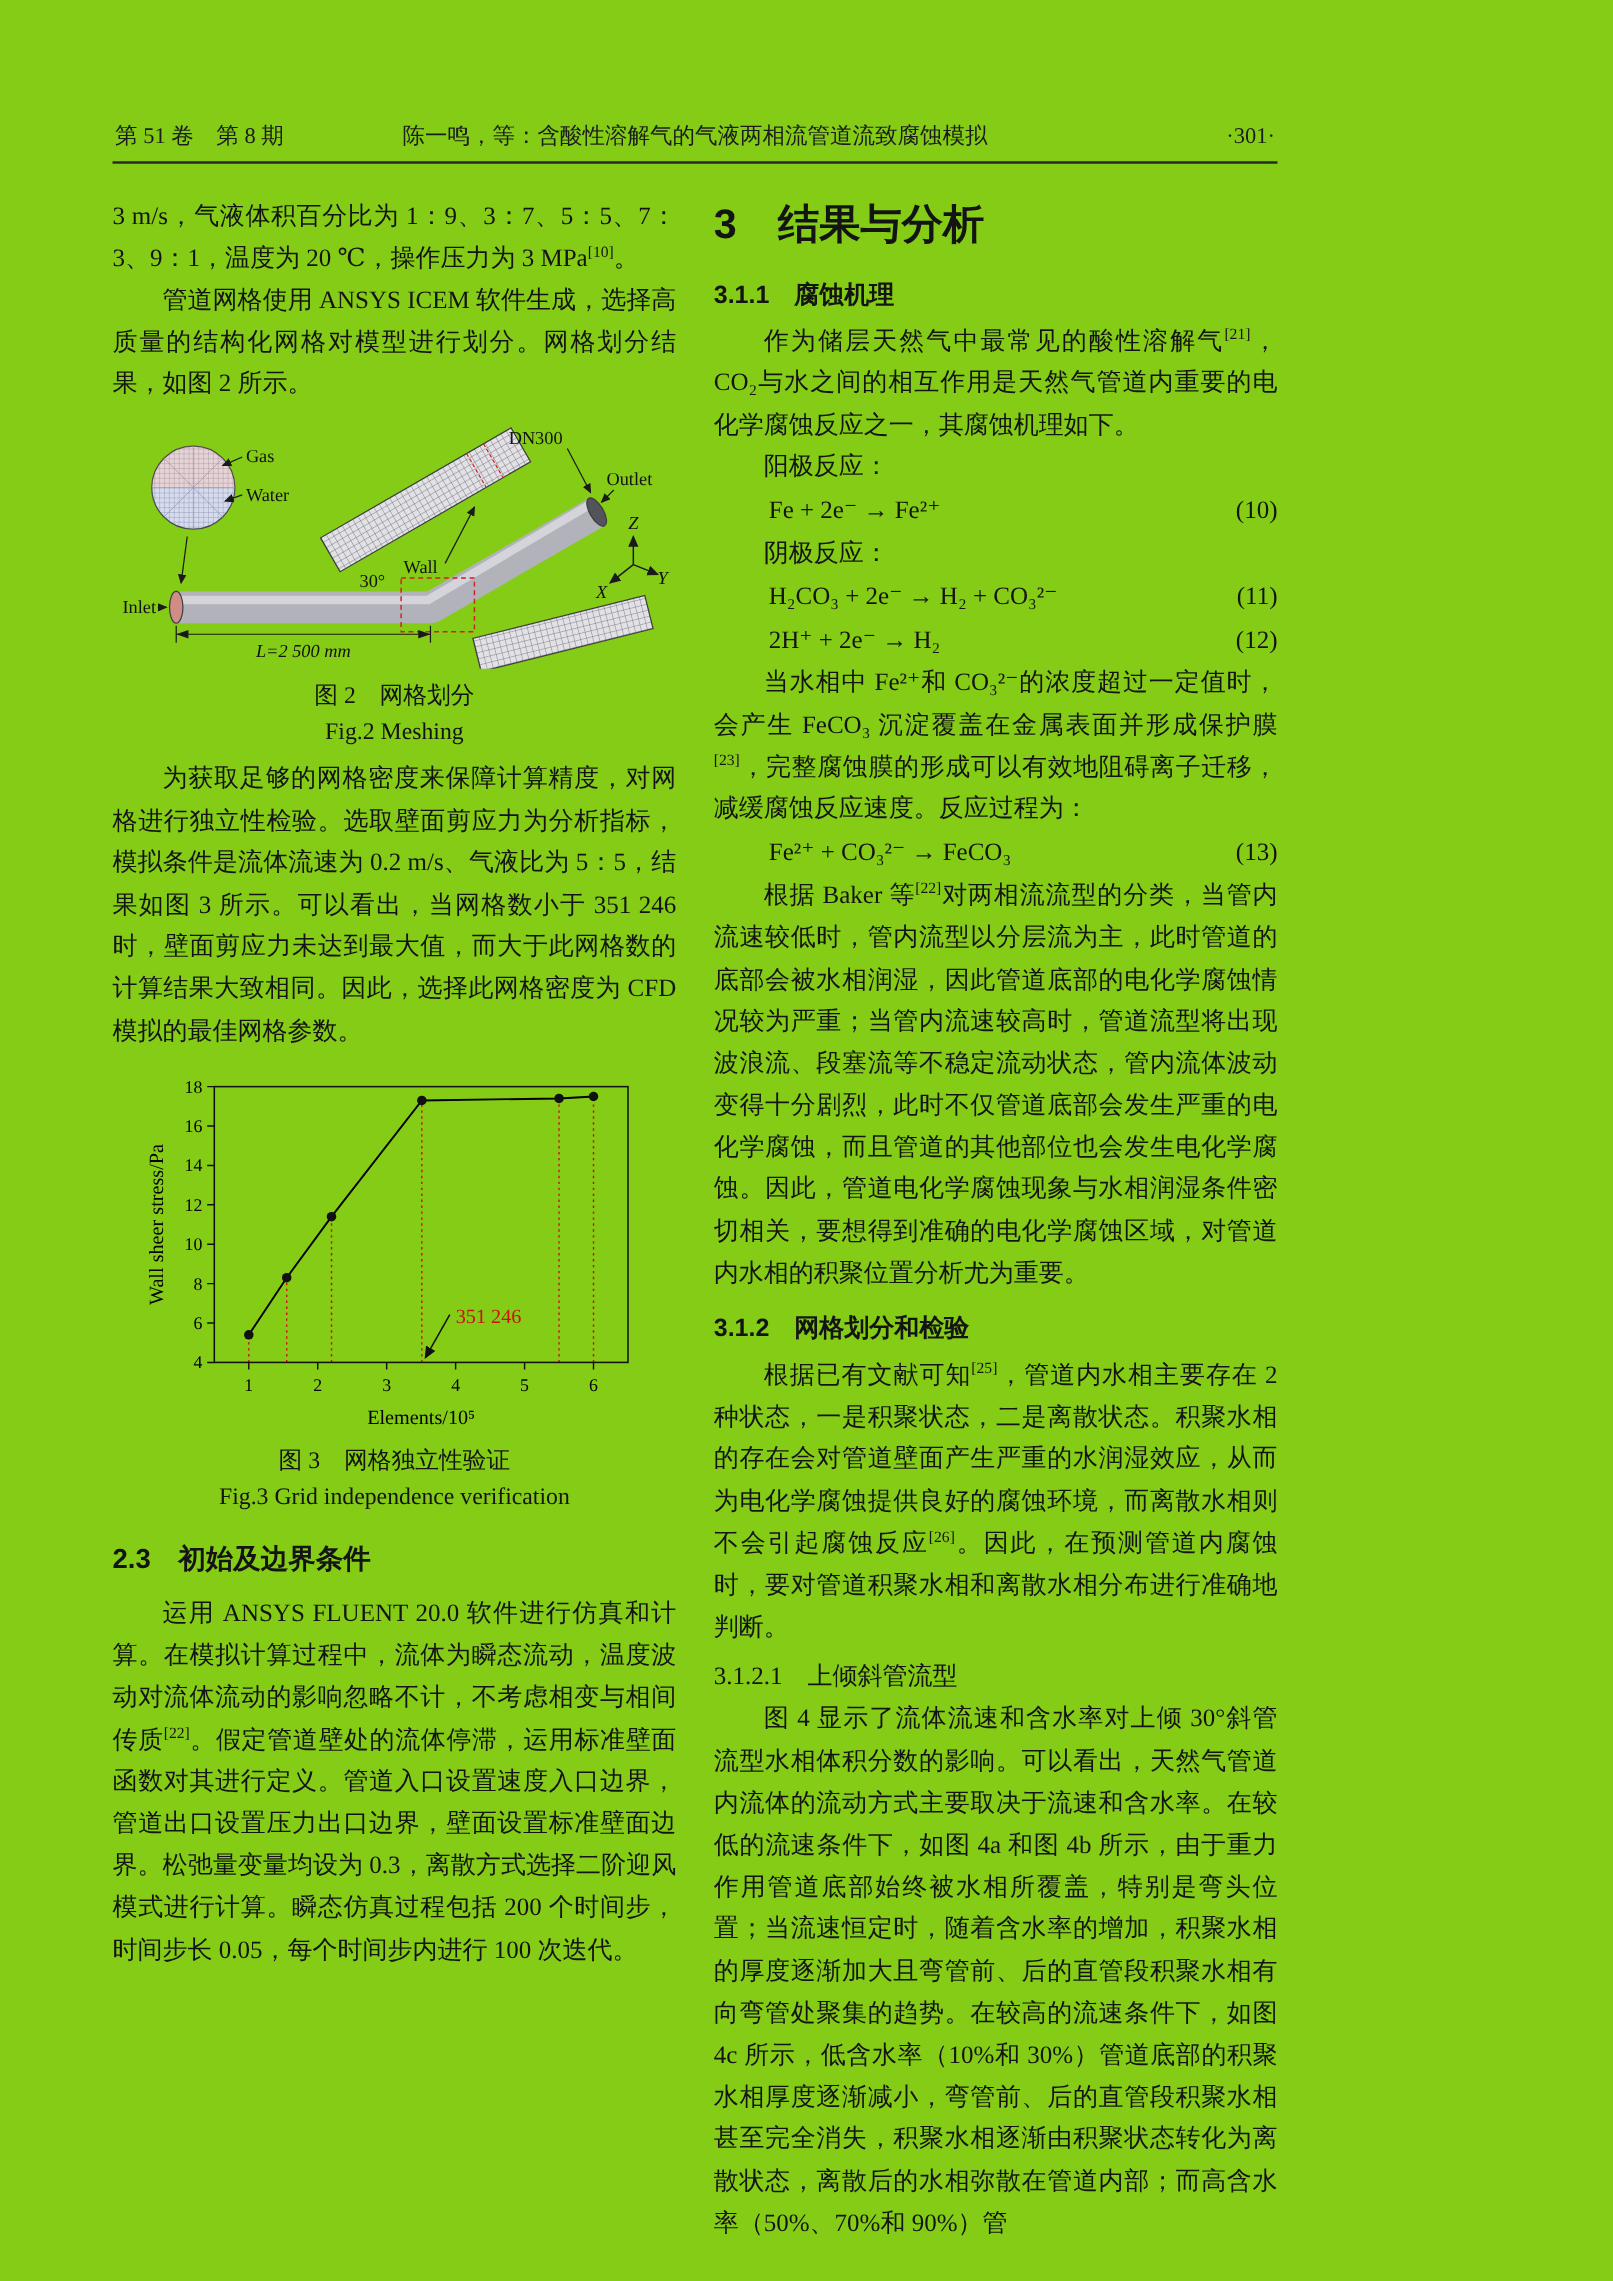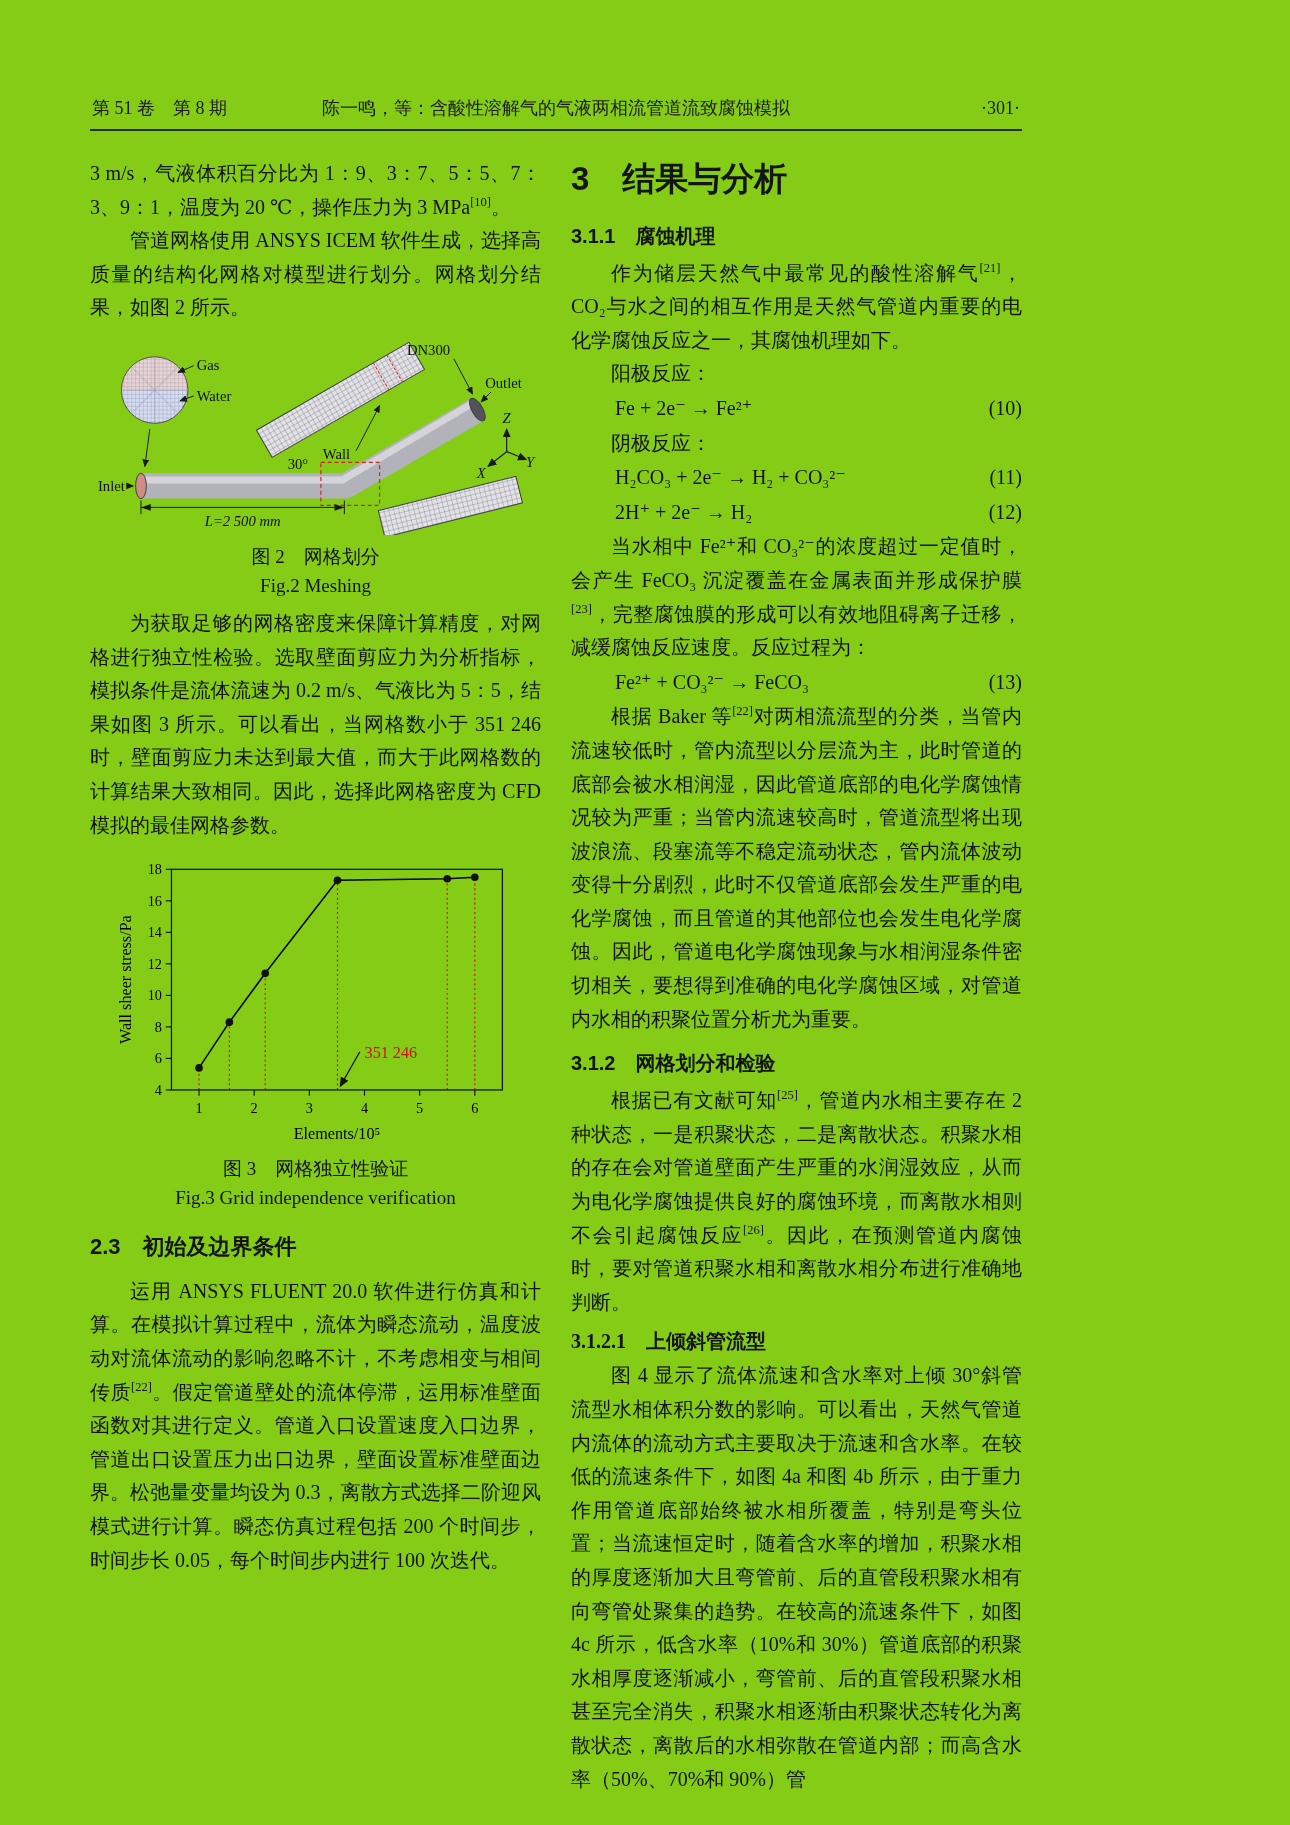--- a/index.html
+++ b/index.html
@@ -21,21 +21,21 @@
 
   .columns { display:flex; gap:30px; margin-top:26px; }
   .col { width:451px; font-size:20px; line-height:33.6px; text-align:justify; }
 
   p.para { text-indent:2em; }
   p.noind { text-indent:0; }
 
   h1.s1 { font-family:"Liberation Sans","DejaVu Sans",sans-serif; font-size:33px; font-weight:700; margin:2px 0 24px; line-height:1.2; }
   h2.s2 { font-family:"Liberation Sans","DejaVu Sans",sans-serif; font-size:22px; font-weight:700; margin:22px 0 14px; line-height:1.25; }
   h3.s3 { font-family:"Liberation Sans","DejaVu Sans",sans-serif; font-size:20px; font-weight:700; margin:14px 0 8px; line-height:1.3; }
-  h4.s4 { font-size:20px; font-weight:700; margin:8px 0 4px; line-height:1.4; }
+  h4.s4 { font-size:20px; font-weight:400; margin:8px 0 4px; line-height:1.4; }
 
   sup.ref { font-size:12.5px; line-height:0; }
 
   figure { margin:14px 0 8px; text-align:center; }
   figcaption span { display:block; font-size:19px; line-height:1.45; }
   figcaption .cn { margin-top:8px; }
   figcaption .en { margin-top:1px; }
   #fig2-svg, #fig3-chart svg { display:block; margin:0 auto; }
 
   .eq-row { display:flex; align-items:baseline; padding-left:44px; margin:1px 0; }

